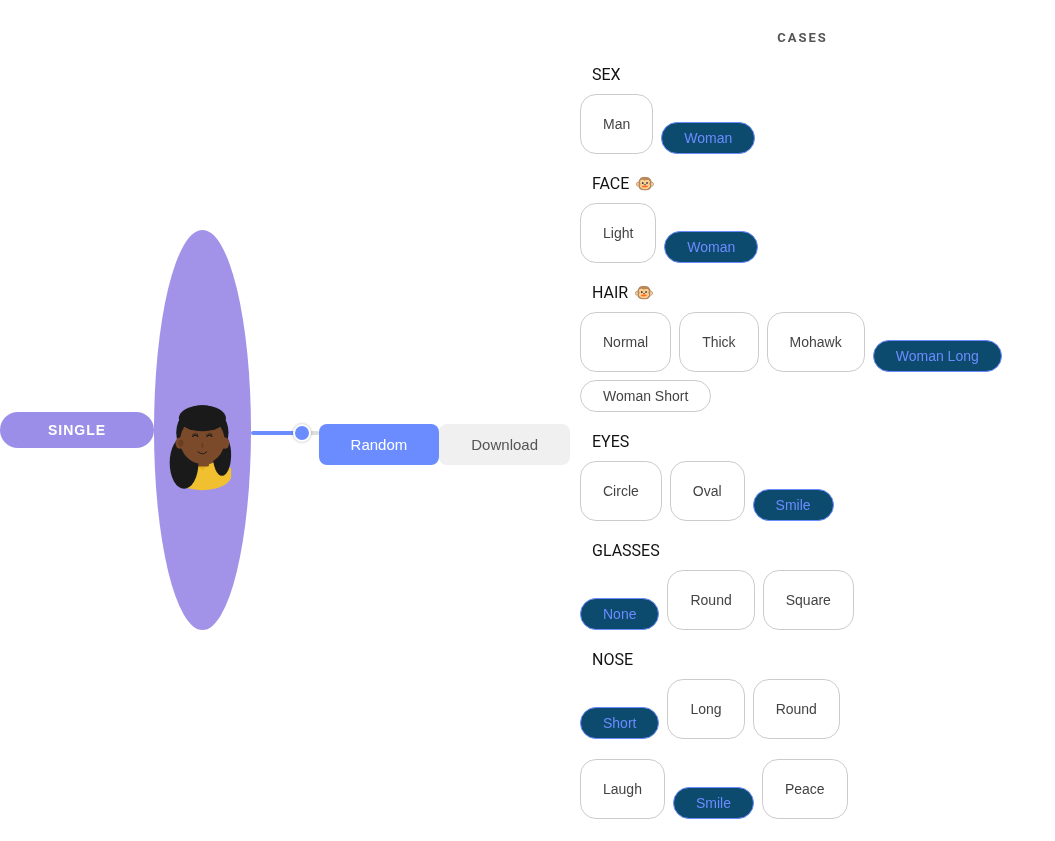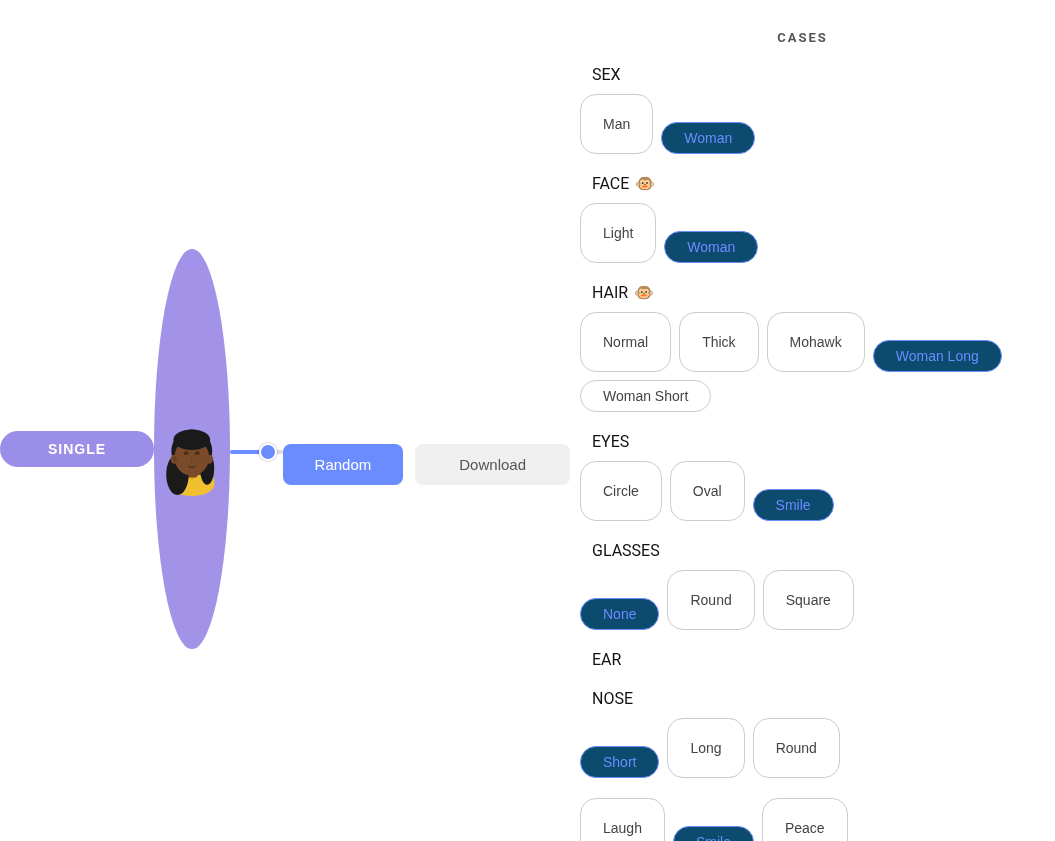--- a/index.html
+++ b/index.html
@@ -79,40 +79,39 @@
       height: 18px;
       border-radius: 50%;
       background: #6b8cff;
       border: 2px solid #fff;
       box-shadow: 0 0 3px rgba(0,0,0,0.3);
       cursor: pointer;
     }
 
     .btn-row {
       display: flex;
-      gap: 12px;
     }
 
     .btn-random {
       background: #6b8cff;
       color: #fff;
       border: none;
       border-radius: 8px;
       padding: 12px 32px;
       font-size: 15px;
       font-weight: 500;
       cursor: pointer;
     }
 
     .btn-download {
       background: #f0f0f0;
       color: #555;
       border: none;
       border-radius: 8px;
-      padding: 12px 44px;
+      padding: 12px 32px;
       font-size: 15px;
       font-weight: 500;
       cursor: pointer;
     }
 
     
     .right-panel {
       flex: 1;
       padding: 10px 30px 10px 10px;
     }
@@ -278,21 +277,20 @@
         </div>
         <div class="section">
           <div class="section-label">GLASSES</div>
           <div class="options-row">
             <button class="opt-btn active">None</button>
             <button class="opt-btn">Round</button>
             <button class="opt-btn">Square</button>
           </div>
         </div>
         <div class="section">
-          <div class="section-label">EAR</div>
         </div>
         <div class="section">
           <div class="section-label">NOSE</div>
           <div class="options-row">
             <button class="opt-btn active">Short</button>
             <button class="opt-btn">Long</button>
             <button class="opt-btn">Round</button>
           </div>
         </div>
         <div class="section">

